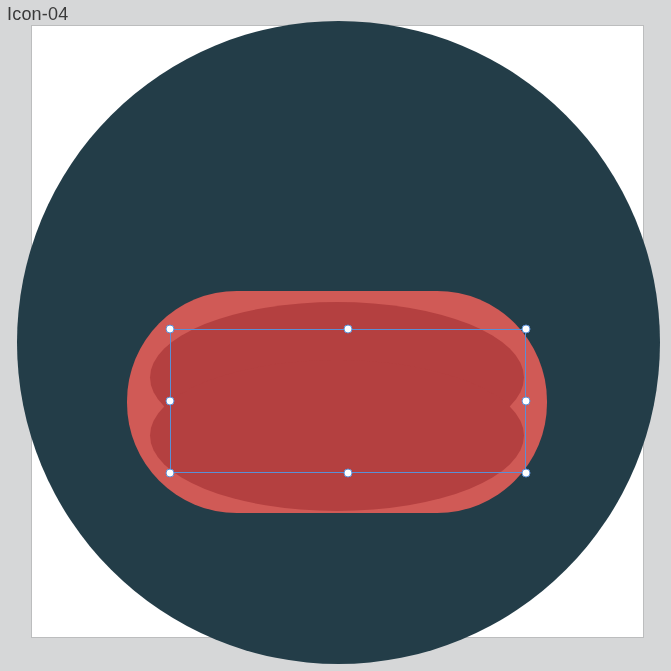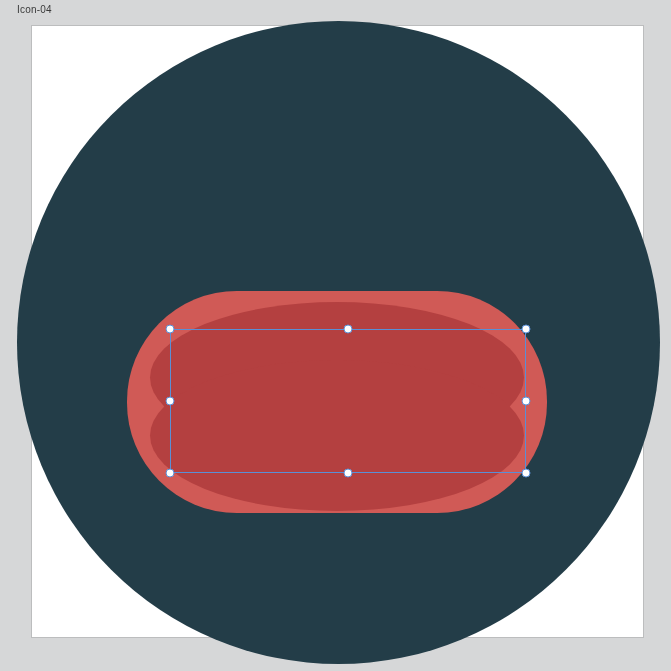--- a/index.html
+++ b/index.html
@@ -1,17 +1,17 @@
 <!DOCTYPE html>
 <html><head>
 <meta charset="utf-8">
 <style>
   html,body{margin:0;padding:0;width:671px;height:671px;background:#d6d7d8;font-family:Arial,Helvetica,sans-serif;font-size:13px;color:#3a3a3a;overflow:hidden}
   .app{position:relative;width:671px;height:671px}
-  .tab{position:absolute;left:17px;top:4px;font-size:10px;letter-spacing:.2px}
+  .tab{position:absolute;left:7px;top:4px;font-size:18px;letter-spacing:.2px}
   .canvas-wrap{position:absolute;left:31px;top:25px;width:613px;height:613px;background:#fff;border:1px solid #bcbdbe;box-sizing:border-box}
   .stage{position:absolute;left:0;top:0;width:100%;height:100%}
   .circle-bg{position:absolute;left:-15px;top:-5px;width:643px;height:643px;border-radius:50%;background:#233d48}
   .shape-outer{position:absolute;left:95px;top:265px;width:420px;height:222px;border-radius:110px;background:#d05a56}
   .ell-top{position:absolute;left:118px;top:276px;width:374px;height:151px;border-radius:50%;background:#b44040}
   .ell-bot{position:absolute;left:118px;top:334px;width:374px;height:151px;border-radius:50%;background:#b44040}
   .sel{position:absolute;left:138px;top:303px;width:356px;height:144px;pointer-events:none}
   .sel-box{position:absolute;left:0;top:0;right:0;bottom:0;border:1px solid #5a8fd6}
   .handle{position:absolute;width:9px;height:9px;border-radius:50%;background:#fff;border:1px solid #5a8fd6;box-sizing:border-box;transform:translate(-50%,-50%)}
 </style>

